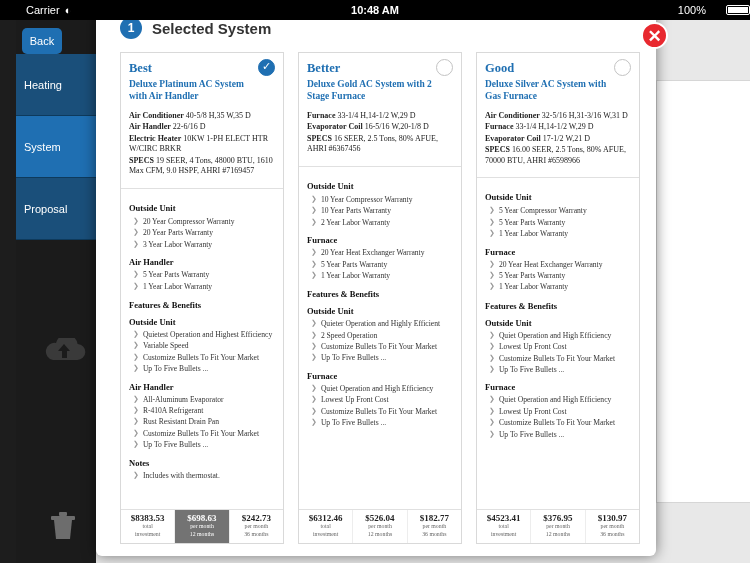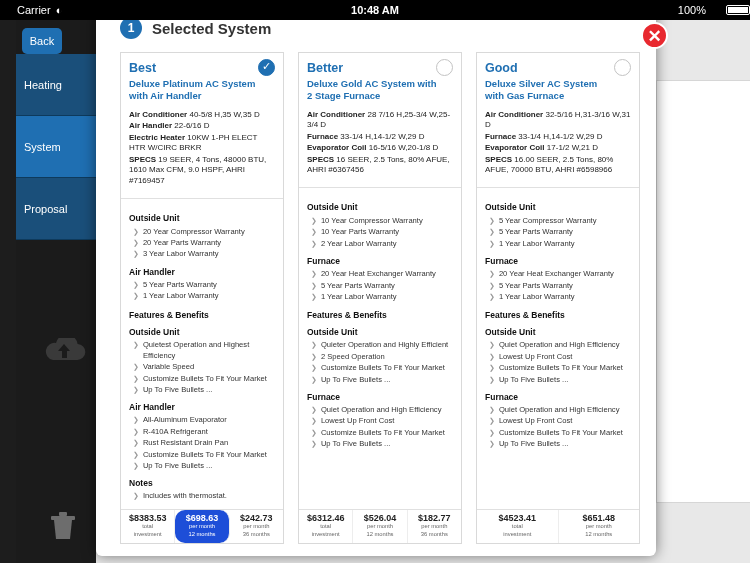--- a/index.html
+++ b/index.html
@@ -17,21 +17,21 @@
   }
 
   
   .statusbar {
     position: absolute; top: 0; left: 0; width: 750px; height: 20px;
     background: #000; color: #fff;
     font-size: 11px; line-height: 20px;
     display: flex; align-items: center;
     z-index: 60;
   }
-  .sb-left { display: flex; align-items: center; gap: 5px; padding-left: 17px; }
+  .sb-left { display: flex; align-items: center; gap: 5px; padding-left: 10px; margin-left: 16px; }
   .sb-center { position: absolute; left: 0; width: 750px; text-align: center; font-weight: bold; }
   .sb-right { position: absolute; right: 0; display: flex; align-items: center; gap: 20px; }
   .wifi-glyph { font-size: 11px; }
   .batt {
     width: 24px; height: 10px; border: 1px solid #fff; border-radius: 2px;
     position: relative; display: inline-block;
   }
   .batt::after {
     content: ""; position: absolute; right: -3px; top: 3px;
     width: 2px; height: 4px; background: #fff; border-radius: 0 1px 1px 0;
@@ -111,21 +111,21 @@
     position: absolute; right: -12px; top: 14px;
     width: 27px; height: 27px; border-radius: 50%;
     background: #e8282f; color: #fff;
     font-size: 17px; font-weight: bold; line-height: 25px; text-align: center;
     border: 2px solid #fff;
   }
 
   
   .cols {
     position: absolute; left: 24px; top: 44px; right: 16px; bottom: 12px;
-    display: flex; gap: 14px;
+    display: flex; gap: 14px; font-family: Liberation Serif, serif;
   }
   .col {
     flex: 1;
     background: #fff;
     border: 1px solid #d9d9d9;
     position: relative;
     display: flex; flex-direction: column;
     overflow: hidden;
   }
   .col-head { padding: 8px 8px 6px 8px; position: relative; }
@@ -185,21 +185,21 @@
     height: 34px;
   }
   .price {
     flex: 1; text-align: center;
     padding-top: 3px;
     border-right: 1px solid #ededed;
   }
   .price:last-child { border-right: none; }
   .price .amt { font-size: 9px; font-weight: bold; color: #222; }
   .price .lbl { font-size: 5.8px; color: #666; line-height: 1.3; }
-  .price.hl { background: #1d4ed8; border-radius: 10px; }
+  .price.hl { background: #737373; }
   .price.hl .amt, .price.hl .lbl { color: #fff; }
 </style>
 </head>
 <body>
 
 <div id="screen">
 
   <div class="statusbar">
     <div class="sb-left">
       <span>Carrier</span>
@@ -364,22 +364,20 @@
         </div>
       </div>
 
       <div class="col">
         <div class="col-head">
           <div class="tier">Better</div>
           <div class="sysname">Deluxe Gold AC System with 2 Stage Furnace</div>
           <div class="radio"></div>
         </div>
         <div class="specs">
-          <div><b>Air Conditioner</b>
-            <span>28 7/16 H,25-3/4 W,25-3/4 D</span></div>
           <div><b>Furnace</b>
             <span>33-1/4 H,14-1/2 W,29 D</span></div>
           <div><b>Evaporator Coil</b>
             <span>16-5/16 W,20-1/8 D</span></div>
           <div><b>SPECS</b>
             <span>16 SEER, 2.5 Tons, 80% AFUE, AHRI #6367456</span></div>
         </div>
         <div class="hr"></div>
         <div class="body">
           <div class="sect-title">Outside Unit</div>
@@ -551,23 +549,28 @@
               <span>Up To Five Bullets ...</span>
             </div>
         </div>
         <div class="prices">
           <div class="price">
             <div class="amt">$4523.41</div>
             <div class="lbl">total</div>
             <div class="lbl">investment</div>
           </div>
           <div class="price">
-            <div class="amt">$651.48</div>
+            <div class="amt">$376.95</div>
             <div class="lbl">per month</div>
             <div class="lbl">12 months</div>
           </div>
+          <div class="price">
+            <div class="amt">$130.97</div>
+            <div class="lbl">per month</div>
+            <div class="lbl">36 months</div>
+          </div>
         </div>
       </div>
 
     </div>
   </div>
 
 </div>
 
 </body></html>

